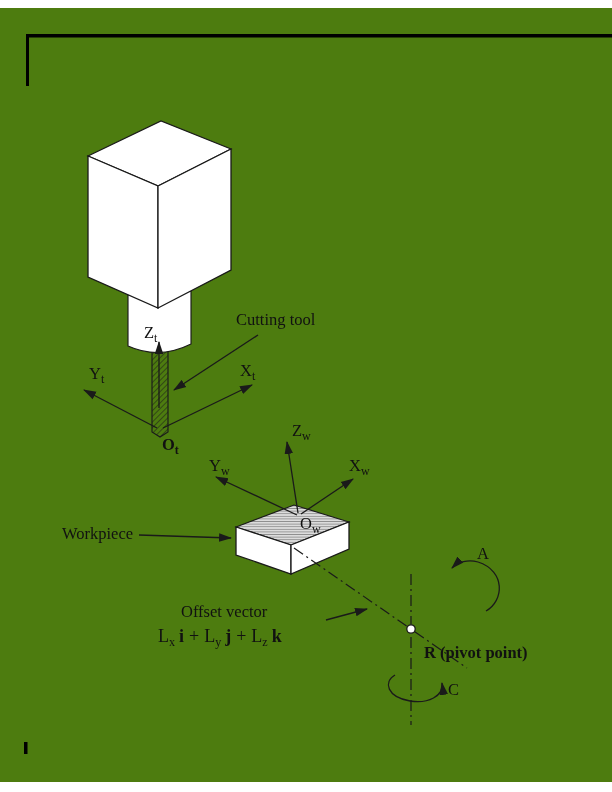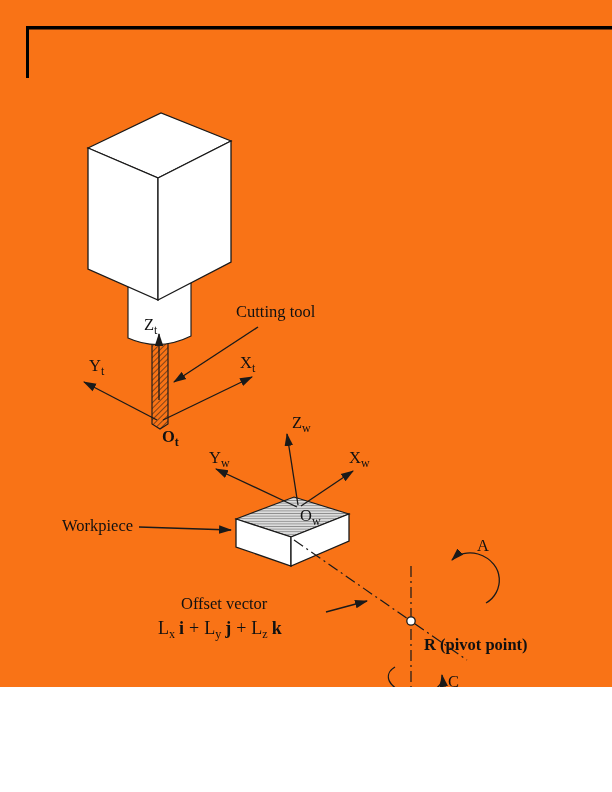--- a/index.html
+++ b/index.html
@@ -1,21 +1,22 @@
 <!DOCTYPE html>
 <html><head>
 <meta charset="utf-8">
 <style>
   html, body { margin: 0; padding: 0; background: #ffffff; }
   .page {
     width: 612px;
-    height: 687px;
+    height: 774px;
     position: relative;
-    background: #f97316;
+    background: #4d7c0f;
     overflow: hidden;
+    margin-top: 8px;
   }
   svg { display: block; }
   svg text {
     font-family: "Liberation Serif", serif;
     fill: #111111;
   }
   .lbl { font-size: 16.5px; }
   .big { font-size: 18px; }
   .sub { font-size: 12px; }
   .vec { font-weight: bold; }

